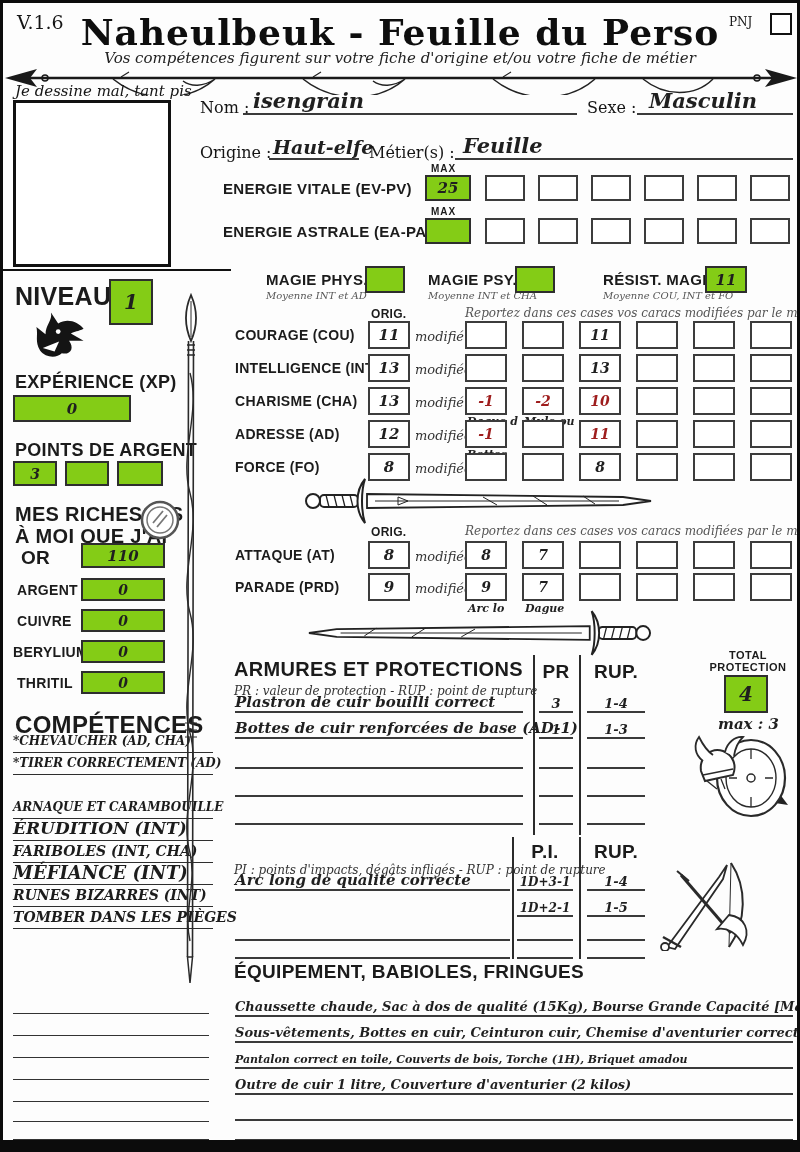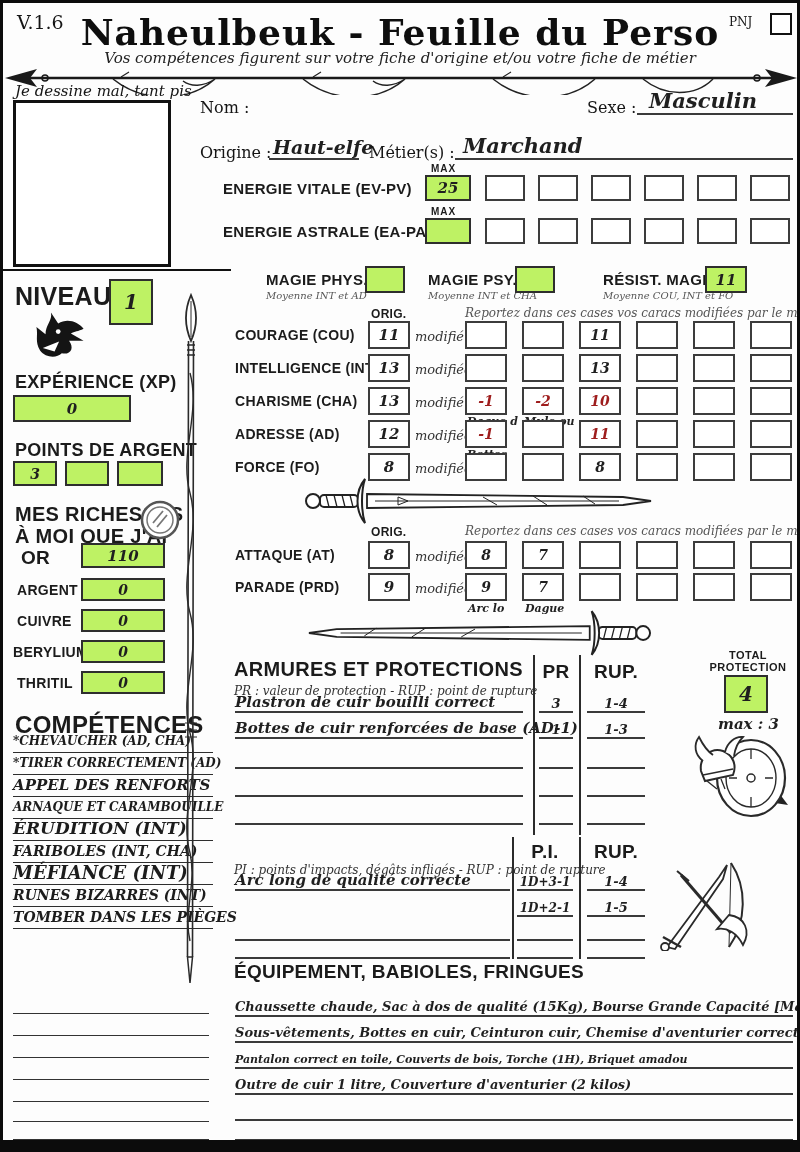--- a/index.html
+++ b/index.html
@@ -7,21 +7,21 @@
   .page{position:relative;width:800px;height:1152px;background:#fdfdfd;
         border:3px solid #0c0c0c;border-bottom:12px solid #0c0c0c;
         font-family:"Liberation Sans",sans-serif;color:#151515;overflow:hidden}
   .abs{position:absolute}
   .hd{font-family:"Liberation Sans",sans-serif;font-weight:bold;color:#1b1b1b;letter-spacing:.3px;white-space:nowrap}
   .serif{font-family:"DejaVu Serif",serif}
   .it{font-style:italic}
   .hw{font-family:"DejaVu Serif",serif;font-style:italic;font-weight:bold;color:#1f1f1f;white-space:nowrap}
   .red{color:#9e1d1d}
   .gray{color:#555}
-  .box{position:absolute;border:2px solid #2e2e2e;background:#bef264;display:flex;align-items:center;justify-content:center}
+  .box{position:absolute;border:2px solid #2e2e2e;background:#84cc16;display:flex;align-items:center;justify-content:center}
   .boxrow{position:absolute;display:flex}
   .b{border:2px solid #3c3c3c;background:#fff;display:flex;align-items:center;justify-content:center}
   .vline{position:absolute;width:2px;background:#2b2b2b}
   .note{position:absolute;font-family:"DejaVu Serif",serif;font-style:italic;font-weight:bold;font-size:11px;color:#222;white-space:nowrap}
   .cell{position:absolute;display:flex;align-items:flex-end;border-bottom:2px solid #3a3a3a}
   .ctr{justify-content:center}
   .title{width:100%;text-align:center;font-family:"DejaVu Serif",serif;font-weight:bold;font-size:36px;letter-spacing:1px;color:#0e0e0e}
   .subtitle{width:100%;text-align:center;font-family:"DejaVu Serif",serif;font-style:italic;font-size:15px;color:#222}
   .statrow{position:absolute;left:232px;width:562px;height:30px}
   .statrow .lbl{position:absolute;left:0;top:6px;font-size:14px}
@@ -119,21 +119,20 @@
       <span class="hw" style="font-size:14px">0</span>
     </div>
   <div class="abs hd" style="left:14px;top:672px;font-size:14px">THRITIL</div>
   <div class="box" style="left:78px;top:668px;width:84px;height:23px">
       <span class="hw" style="font-size:14px">0</span>
     </div>
 
   <div class="abs hd" style="left:12px;top:708px;font-size:24px">COMPÉTENCES</div>
   <div class="sk" style="top:731px;height:19px;font-size:12px">*CHEVAUCHER (AD, CHA)</div>
   <div class="sk" style="top:753px;height:19px;font-size:12px">*TIRER CORRECTEMENT (AD)</div>
-  <div class="sk" style="top:773px;height:21px;font-size:15px">APPEL DES RENFORTS</div>
   <div class="sk" style="top:797px;height:19px;font-size:12px">ARNAQUE ET CARAMBOUILLE</div>
   <div class="sk" style="top:815px;height:23px;font-size:17px">ÉRUDITION (INT)</div>
   <div class="sk" style="top:840px;height:20px;font-size:14px">FARIBOLES (INT, CHA)</div>
   <div class="sk" style="top:859px;height:23px;font-size:18px">MÉFIANCE (INT)</div>
   <div class="sk" style="top:884px;height:20px;font-size:14px">RUNES BIZARRES (INT)</div>
   <div class="sk" style="top:906px;height:20px;font-size:14px">TOMBER DANS LES PIÈGES</div>
 
   <div class="mline" style="top:1010px"></div>
   <div class="mline" style="top:1032px"></div>
   <div class="mline" style="top:1054px"></div>
@@ -148,32 +147,35 @@
       <line x1="24" y1="8" x2="24" y2="44" stroke="#2a2a2a" stroke-width="1"></line>
       <path d="M20 52 h8 M20 57 h8 M20 62 h8" stroke="#2a2a2a" stroke-width="1.4"></path>
       <path d="M21.5 48 L20.5 664 M26.5 48 L25.5 664" stroke="#2a2a2a" stroke-width="1.6"></path>
       <path d="M23 80 C34 120 12 160 23 200 C34 240 12 280 23 320 C34 360 12 400 23 440 C34 480 12 520 23 560 C30 590 16 620 23 648" fill="none" stroke="#2a2a2a" stroke-width="1.4"></path>
       <path d="M18 430 h12 M18 437 h12 M18 444 h12" stroke="#2a2a2a" stroke-width="1.2"></path>
       <polygon points="20.5,664 25.5,664 23,690" fill="#fff" stroke="#2a2a2a" stroke-width="1.5"></polygon>
     </svg>
   </div>
 
   <div class="abs serif" style="left:197px;top:95px;font-size:16px">Nom :</div>
+  <div class="cell" style="left:240px;top:82px;width:334px;height:30px;padding-left:10px">
+      <span class="hw" style="font-size:21px">isengrain</span>
+    </div>
   <div class="abs serif" style="left:584px;top:95px;font-size:16px">Sexe :</div>
   <div class="cell" style="left:634px;top:82px;width:156px;height:30px;padding-left:12px">
       <span class="hw" style="font-size:21px">Masculin</span>
     </div>
 
   <div class="abs serif" style="left:197px;top:140px;font-size:16px">Origine :</div>
   <div class="cell" style="left:266px;top:127px;width:90px;height:30px;padding-left:4px">
       <span class="hw" style="font-size:19px">Haut-elfe</span>
     </div>
   <div class="abs serif" style="left:366px;top:140px;font-size:16px">Métier(s) :</div>
   <div class="cell" style="left:452px;top:127px;width:338px;height:30px;padding-left:8px">
-      <span class="hw" style="font-size:21px">Marchand</span>
+      <span class="hw" style="font-size:21px">Feuille</span>
     </div>
 
   <div class="abs hd" style="left:220px;top:177px;font-size:15px">ENERGIE VITALE (EV-PV)</div>
   <div class="abs hd" style="left:428px;top:160px;font-size:10px;letter-spacing:1px">MAX</div>
   <div class="box" style="left:422px;top:172px;width:46px;height:26px">
       <span class="hw" style="font-size:15px">25</span>
     </div>
   <div class="boxrow" style="left:482px;top:172px;gap:13px">
     <span class="b" style="width:40px;height:26px"></span>
     <span class="b" style="width:40px;height:26px"></span>

